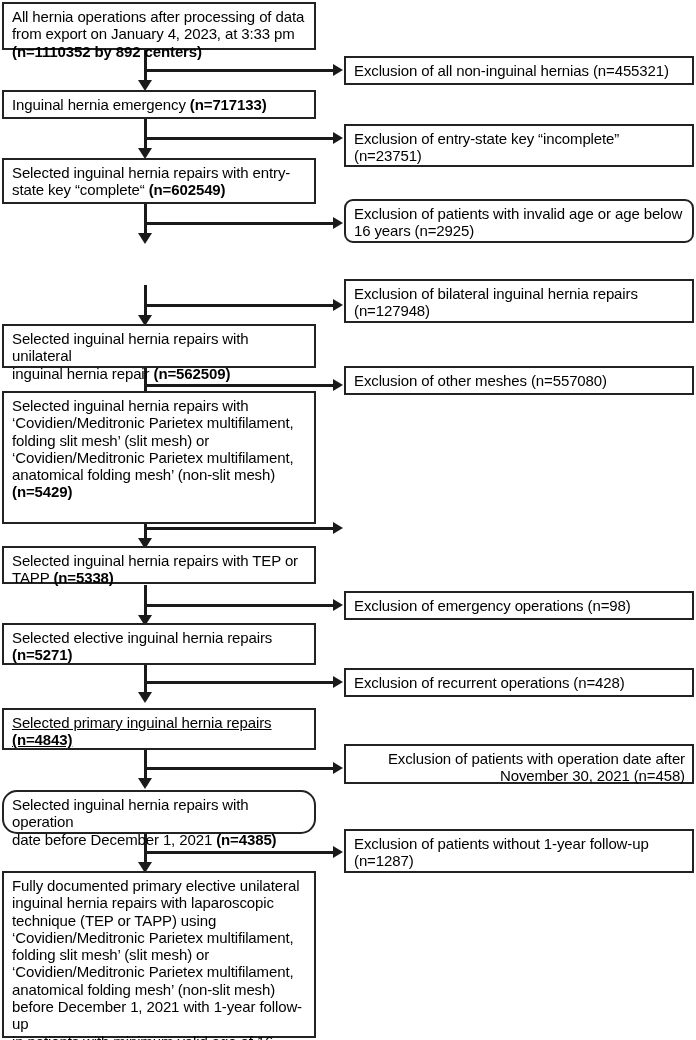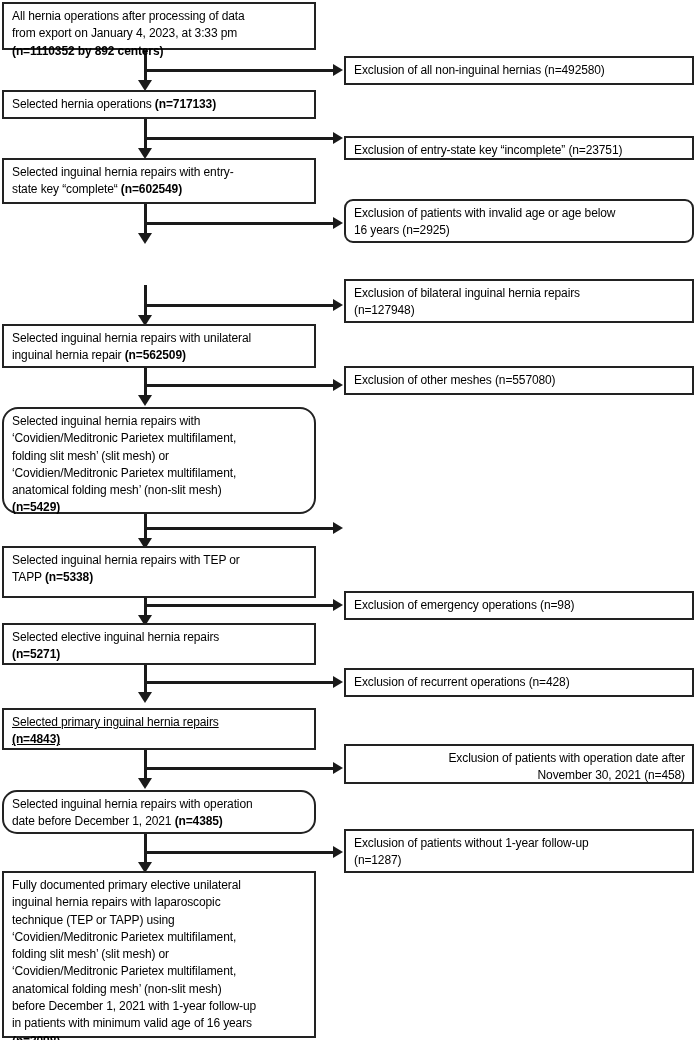--- a/index.html
+++ b/index.html
@@ -17,21 +17,21 @@
     width: 696px;
     height: 1040px;
     background: #ffffff;
     overflow: hidden;
   }
   .box {
     position: absolute;
     box-sizing: border-box;
     border: 2px solid #222222;
     background: #ffffff;
-    font-size: 12px;
+    font-size: 15px;
     line-height: 17.3px;
     padding: 4px 7px 4px 8px;
     white-space: pre-line;
     letter-spacing: -0.12px;
   }
   .box b {
     font-weight: bold;
   }
   
   .main-box {
@@ -123,37 +123,37 @@
 
   <div class="vline" style="left:144px; top:832px; height:38px;"></div>
   <div class="hline" style="left:144px; top:851px; width:190px;"></div>
   <div class="arrow-right" style="left:333px; top:846px;"></div>
   <div class="arrow-down" style="left:138px; top:862px;"></div>
 
   <div class="box main-box" style="top:2px; height:48px;"><span>All hernia operations after processing of data
 from export on January 4, 2023, at 3:33 pm
 </span><b>(n=1110352 by 892 centers)</b></div>
 
-  <div class="box main-box" style="top:90px; height:29px;"><span>Selected hernia operations </span><b>(n=717133)</b></div>
+  <div class="box main-box" style="top:90px; height:29px;"><span>Inguinal hernia emergency </span><b>(n=717133)</b></div>
 
   <div class="box main-box" style="top:158px; height:46px;"><span>Selected inguinal hernia repairs with entry-
 state key “complete“ </span><b>(n=602549)</b></div>
 
 
   <div class="box main-box" style="top:324px; height:44px;"><span>Selected inguinal hernia repairs with unilateral
 inguinal hernia repair </span><b>(n=562509)</b></div>
 
-  <div class="box main-box" style="top:407px; height:107px;border-radius:16px;"><span>Selected inguinal hernia repairs with
+  <div class="box main-box" style="top:391px; height:133px;"><span>Selected inguinal hernia repairs with
 ‘Covidien/Meditronic Parietex multifilament,
 folding slit mesh’ (slit mesh) or
 ‘Covidien/Meditronic Parietex multifilament,
 anatomical folding mesh’ (non-slit mesh)
 </span><b>(n=5429)</b></div>
 
-  <div class="box main-box" style="top:546px; height:52px;"><span>Selected inguinal hernia repairs with TEP or
+  <div class="box main-box" style="top:546px; height:38px;"><span>Selected inguinal hernia repairs with TEP or
 TAPP </span><b>(n=5338)</b></div>
 
   <div class="box main-box" style="top:623px; height:42px;"><span>Selected elective inguinal hernia repairs
 </span><b>(n=5271)</b></div>
 
   <div class="box main-box" style="top:708px; height:42px;text-decoration:underline;"><span>Selected primary inguinal hernia repairs
 </span><b>(n=4843)</b></div>
 
   <div class="box main-box" style="top:790px; height:44px;border-radius:15px;"><span>Selected inguinal hernia repairs with operation
 date before December 1, 2021 </span><b>(n=4385)</b></div>
@@ -162,23 +162,23 @@
 inguinal hernia repairs with laparoscopic
 technique (TEP or TAPP) using
 ‘Covidien/Meditronic Parietex multifilament,
 folding slit mesh’ (slit mesh) or
 ‘Covidien/Meditronic Parietex multifilament,
 anatomical folding mesh’ (non-slit mesh)
 before December 1, 2021 with 1-year follow-up
 in patients with minimum valid age of 16 years
 </span><b>(n=3098)</b></div>
 
-  <div class="box excl-box" style="top:56px; height:29px;">Exclusion of all non-inguinal hernias (n=492580)</div>
+  <div class="box excl-box" style="top:56px; height:29px;">Exclusion of all non-inguinal hernias (n=455321)</div>
 
-  <div class="box excl-box" style="top:136px; height:24px;">Exclusion of entry-state key “incomplete” (n=23751)</div>
+  <div class="box excl-box" style="top:124px; height:43px;">Exclusion of entry-state key “incomplete” (n=23751)</div>
 
   <div class="box excl-box" style="top:199px; height:44px;border-radius:9px;">Exclusion of patients with invalid age or age below
 16 years (n=2925)</div>
 
   <div class="box excl-box" style="top:279px; height:44px;">Exclusion of bilateral inguinal hernia repairs
 (n=127948)</div>
 
   <div class="box excl-box" style="top:366px; height:29px;">Exclusion of other meshes (n=557080)</div>
 
 

